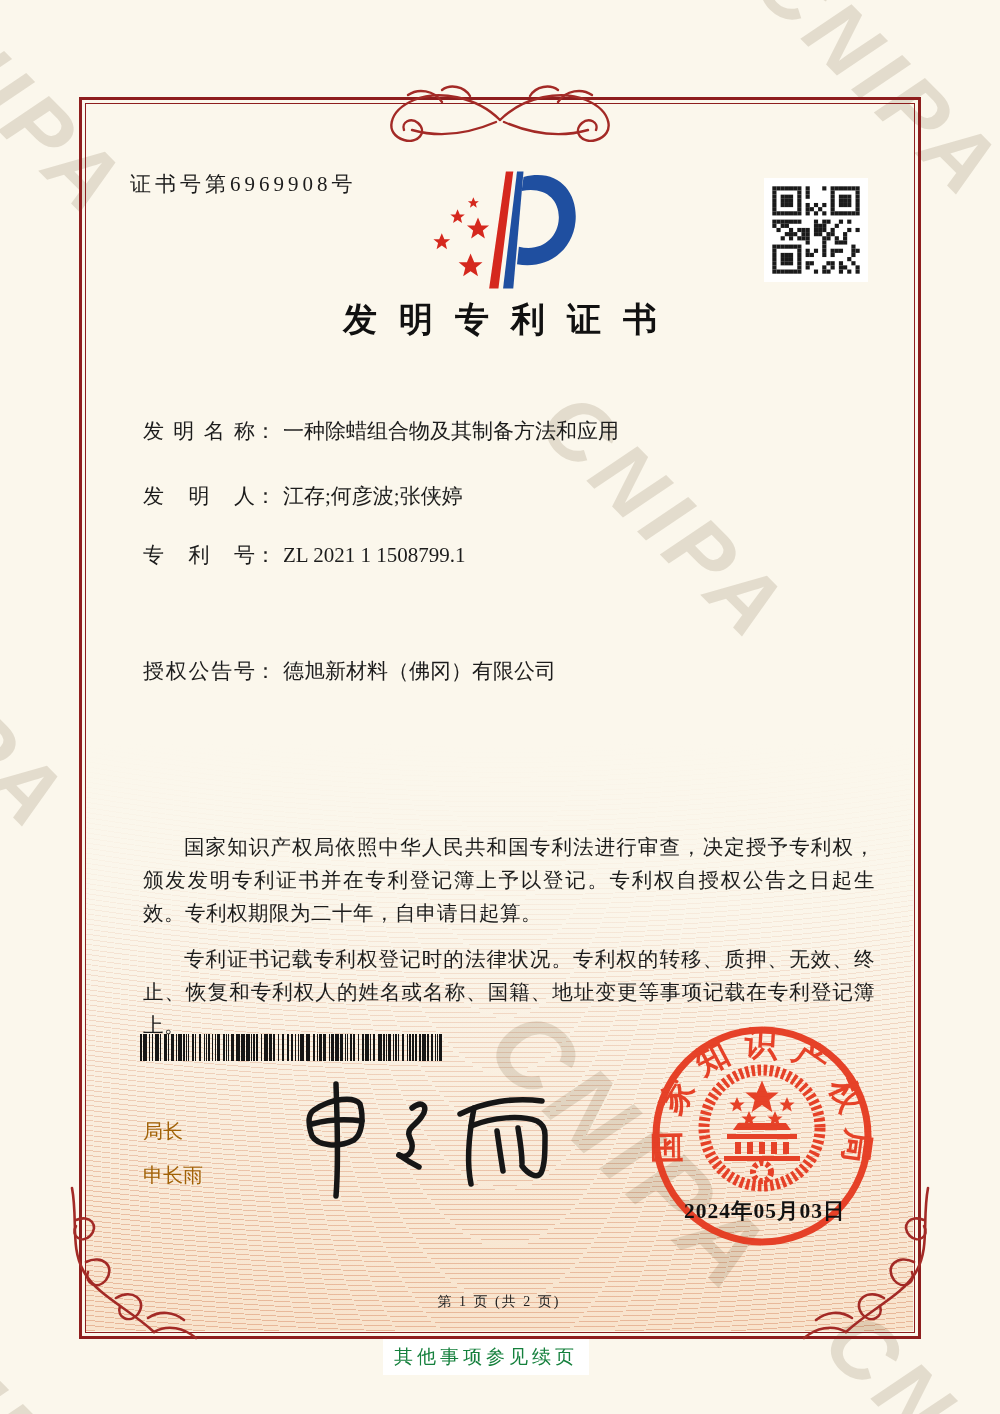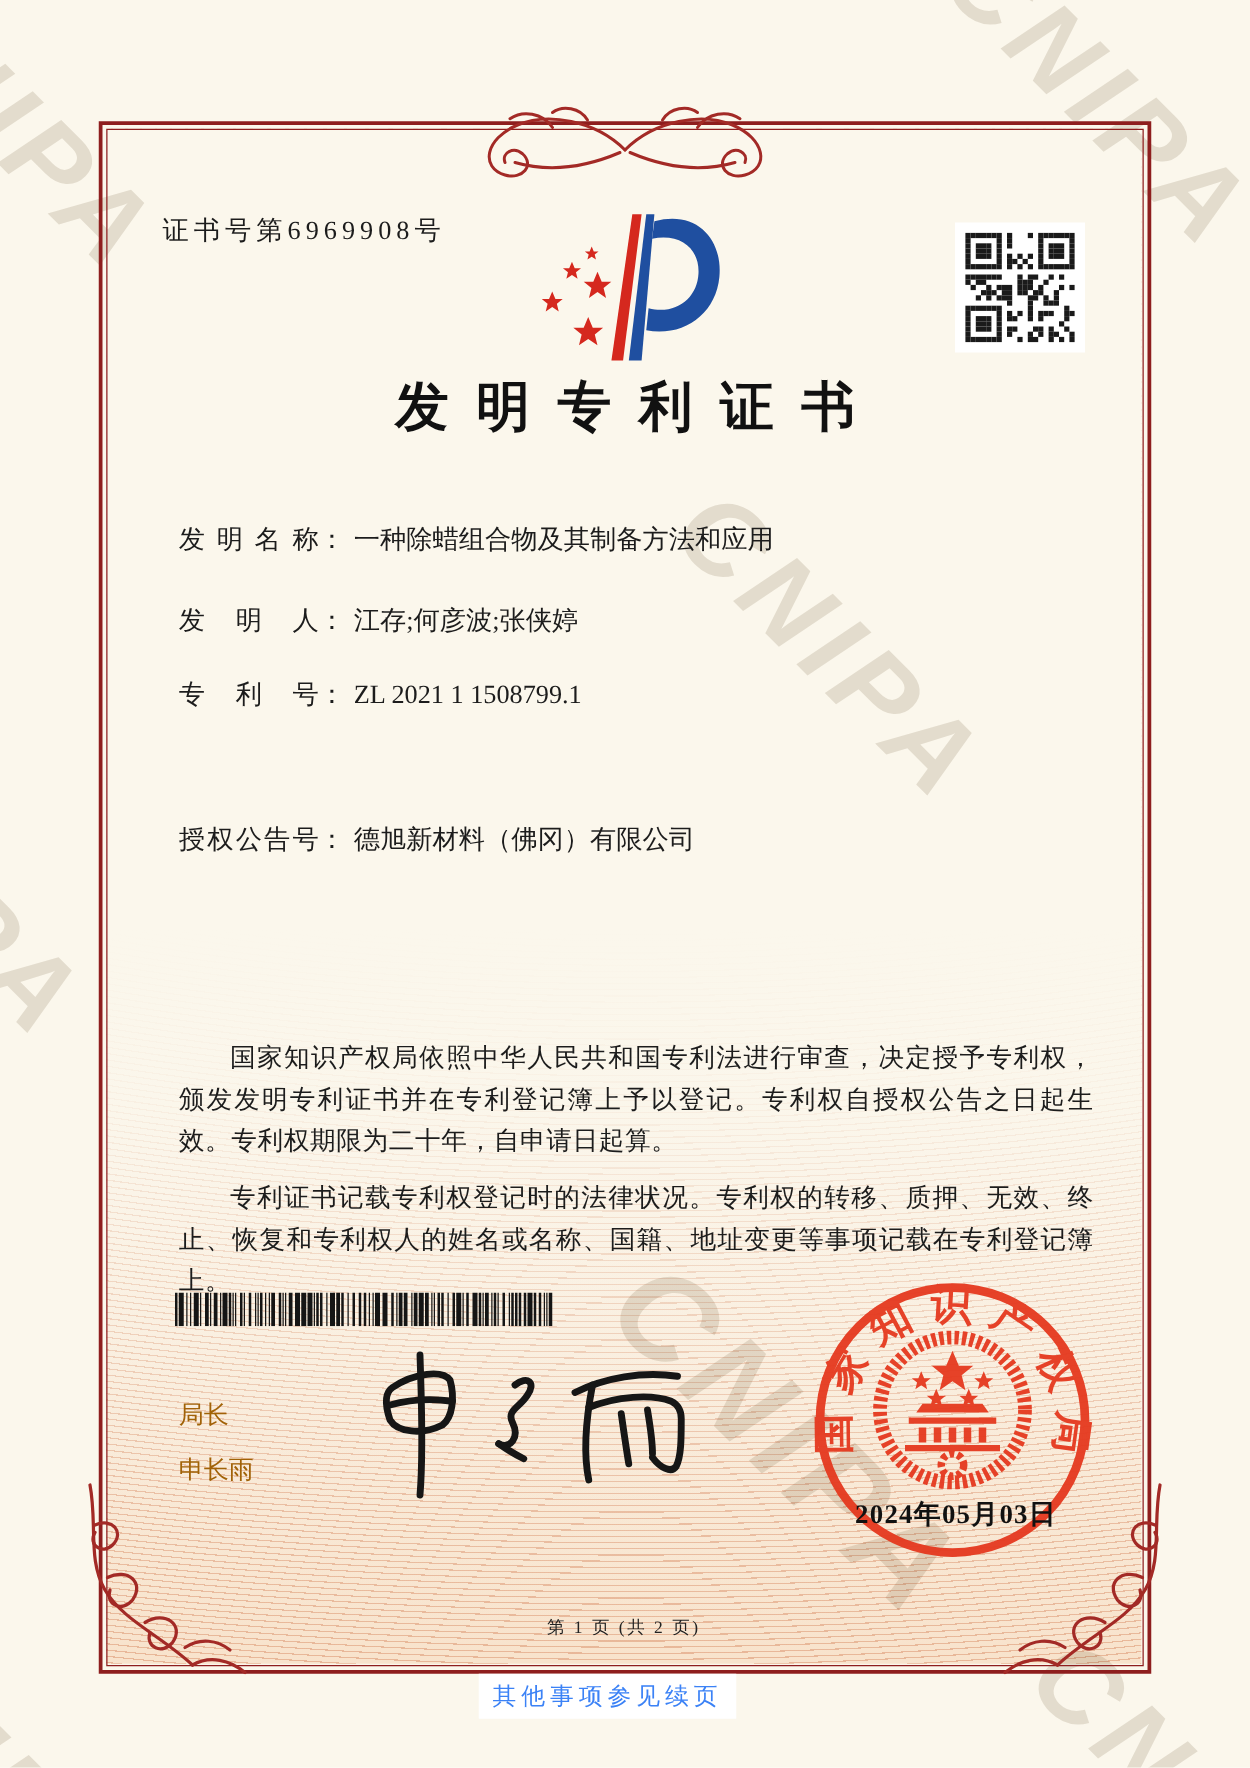--- a/index.html
+++ b/index.html
@@ -36,21 +36,21 @@
   .wm-5{left:548px;top:986px;font-size:102px;}
   .wm-6{left:-96px;top:1256px;}
   .wm-7{left:876px;top:1290px;}
   
   .content{position:absolute;inset:0;z-index:3;}
   .cert-no{position:absolute;left:130px;top:170px;font-size:21px;letter-spacing:4px;}
   .logo{position:absolute;left:428px;top:164px;width:152px;height:130px;}
   .qr{position:absolute;left:764px;top:178px;width:104px;height:104px;background:#fff;}
   .title{
     position:absolute;left:0;top:297px;width:1000px;text-align:center;
-    font-size:43px;font-weight:bold;letter-spacing:22px;text-indent:22px;color:#111;
+    font-size:34px;font-weight:bold;letter-spacing:22px;text-indent:22px;color:#111;
   }
   .frow{position:absolute;left:143px;width:740px;font-size:21px;}
   .flabel{display:inline-block;width:112px;text-align:justify;text-align-last:justify;vertical-align:top;}
   .fcolon{display:inline-block;margin-right:7px;vertical-align:top;}
   .fvalue{display:inline-block;max-width:590px;line-height:29px;vertical-align:top;}
   .r1{top:417px}.r2{top:482px}.r3{top:541px}.r4{top:599px}.r5{top:657px}.r6{top:719px}.r7{top:782px}
   .grant-no-group{position:absolute;left:368px;top:0;white-space:nowrap;}
   .paras{position:absolute;left:143px;top:831px;width:732px;font-size:20.5px;line-height:33px;text-align:justify;letter-spacing:0.5px;}
   .paras p{margin:0 0 13px 0;text-indent:2em;}
   .barcode{position:absolute;left:140px;top:1034px;width:302px;height:27px;}
@@ -66,21 +66,21 @@
   }
   
   .orn{position:absolute;z-index:4;pointer-events:none;}
   .orn-top{left:338px;top:80px;width:324px;height:76px;}
   .orn-bl{left:58px;top:1186px;width:160px;height:160px;}
   .orn-br{left:782px;top:1186px;width:160px;height:160px;transform:scaleX(-1);}
   
   .footer-chip{
     position:absolute;left:383px;top:1339px;width:206px;height:36px;z-index:2;
     background:#ffffff;display:flex;align-items:center;justify-content:center;
-    font-size:19px;letter-spacing:4px;color:#3b82f6;
+    font-size:19px;letter-spacing:4px;color:#15803d;
   }
 </style>
 </head>
 <body>
 
 <div class="frame-bg"></div>
 
 <div class="wm wm-1">CNIPA</div>
 <div class="wm wm-2">CNIPA</div>
 <div class="wm wm-3">CNIPA</div>

